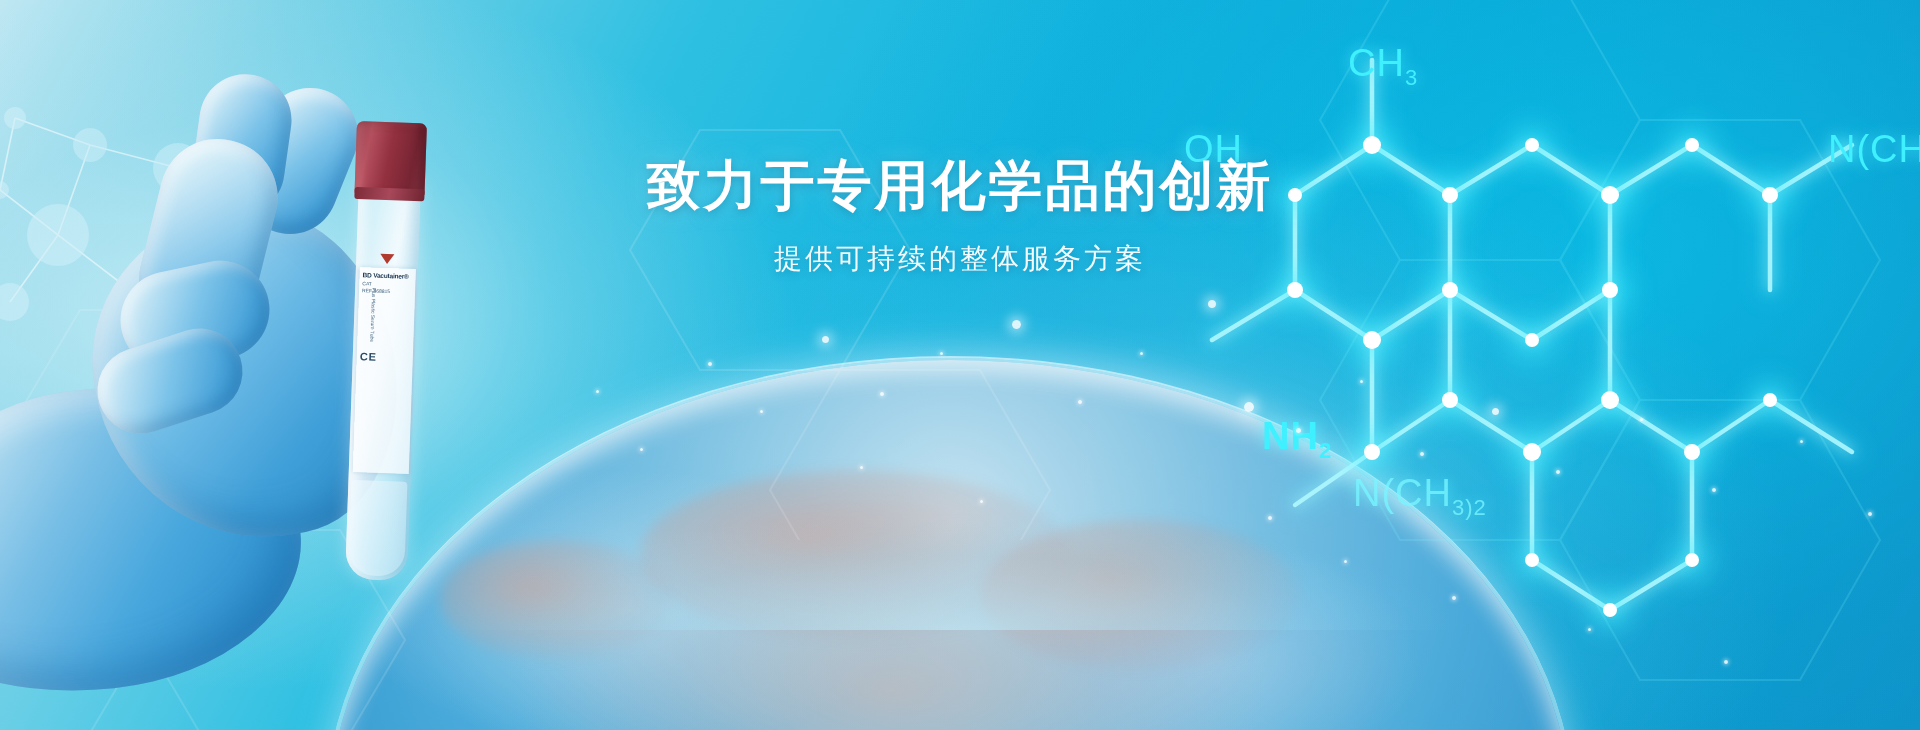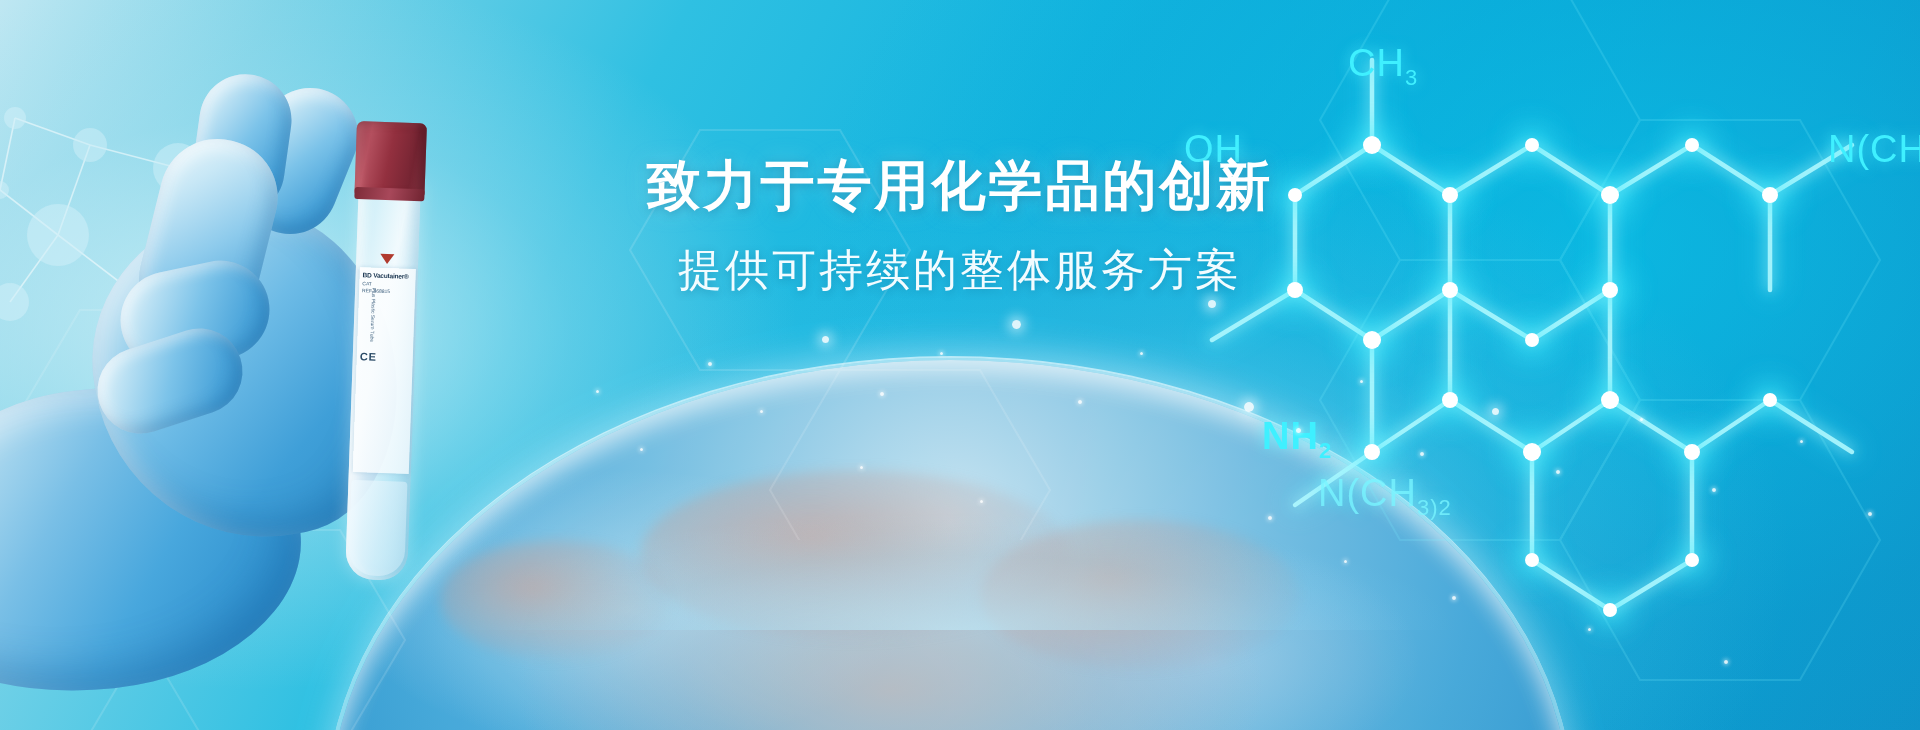--- a/index.html
+++ b/index.html
@@ -130,21 +130,21 @@
   .copy{
     position:absolute; left:0; top:0; width:1920px; height:648px;
     display:flex; flex-direction:column; align-items:center;
     padding-top:155px; pointer-events:none;
   }
   .headline{
     font-size:54px; font-weight:bold; color:#ffffff; letter-spacing:3px; line-height:1.12;
     text-shadow:0 2px 10px rgba(0,80,120,0.35), 0 0 22px rgba(190,240,255,0.35);
   }
   .sub{
-    margin-top:20px; font-size:44px; font-weight:300; color:#f2fcff; letter-spacing:3px; line-height:1.55;
+    margin-top:20px; font-size:28px; font-weight:300; color:#f2fcff; letter-spacing:3px; line-height:1.55;
     text-shadow:0 2px 9px rgba(0,80,120,0.32);
     text-align:center;
     font-family:Liberation Serif, serif;
   }
   .sub div{ margin-top:2px; }
 
   
   .chem{
     position:absolute; color:#3ff0ff; font-size:38px; letter-spacing:1px;
     text-shadow:0 0 14px rgba(80,240,255,0.75);
@@ -348,21 +348,21 @@
   </div>
   <div class="chem" style="left:1184px; top:128px;">
     <span>OH</span>
   </div>
   <div class="chem" style="left:1828px; top:128px;">
     <span>N(CH</span>
   </div>
   <div class="chem" style="left:1262px; top:415px;font-weight:bold;">
     <span>NH</span><sub>2</sub>
   </div>
-  <div class="chem dim" style="left:1318px; top:472px;">
+  <div class="chem dim" style="left:1353px; top:472px;">
     <span>N(CH</span><sub>3)2</sub>
   </div>
 
   <div class="hand-wrap">
     <div class="glove-arm"></div>
     <div class="glove-palm"></div>
     <div class="finger" style="left:252px; top:26px; width:96px; height:150px; transform:rotate(22deg);"></div>
     <div class="finger" style="left:196px; top:14px; width:92px; height:142px; transform:rotate(8deg);"></div>
     <div class="thumb"></div>
     <div class="finger" style="left:120px; top:206px; width:150px; height:98px; transform:rotate(-12deg);"></div>

